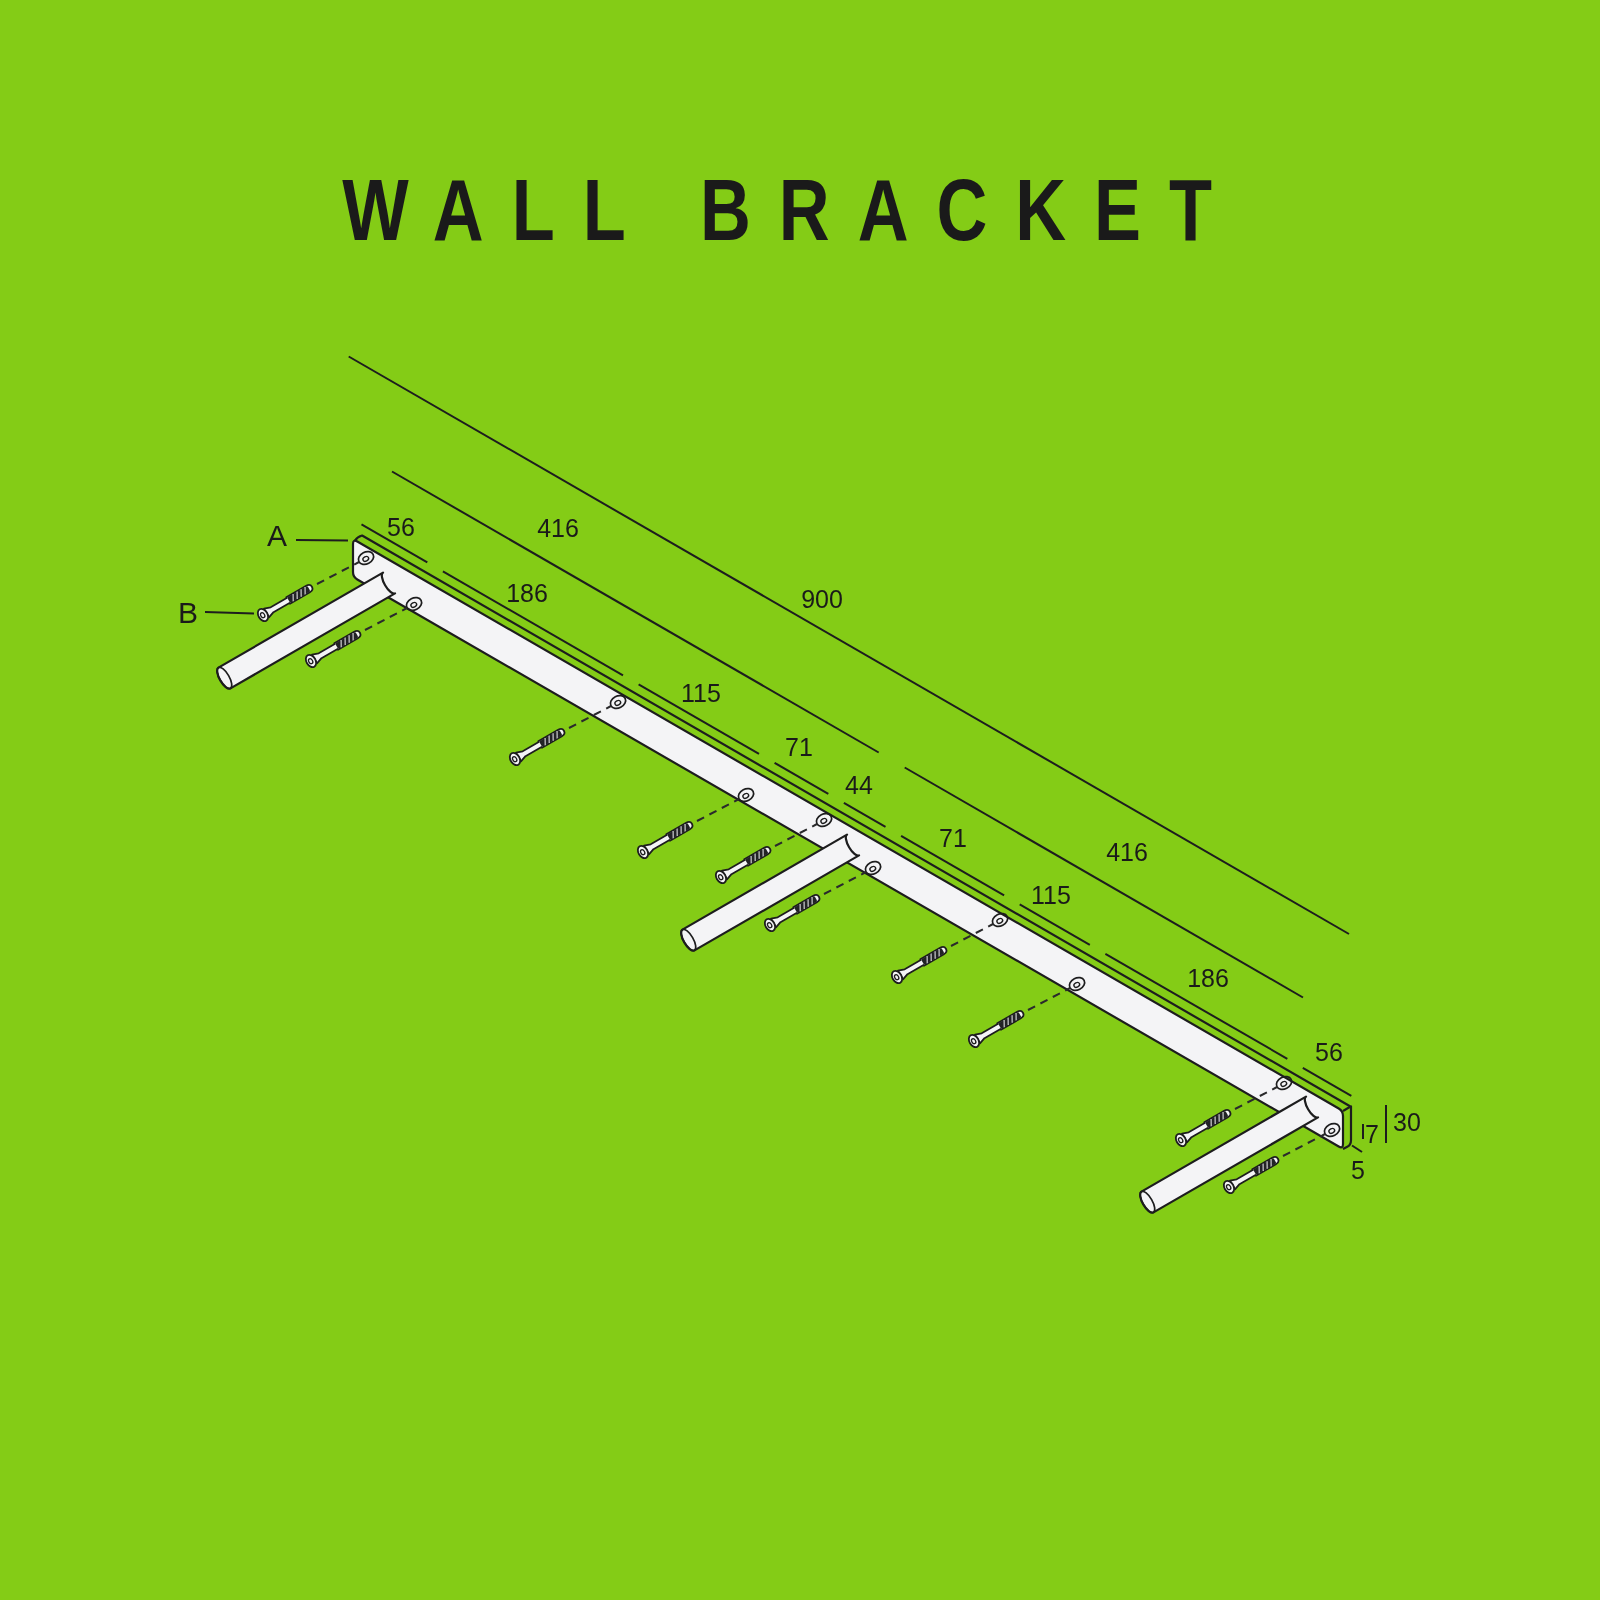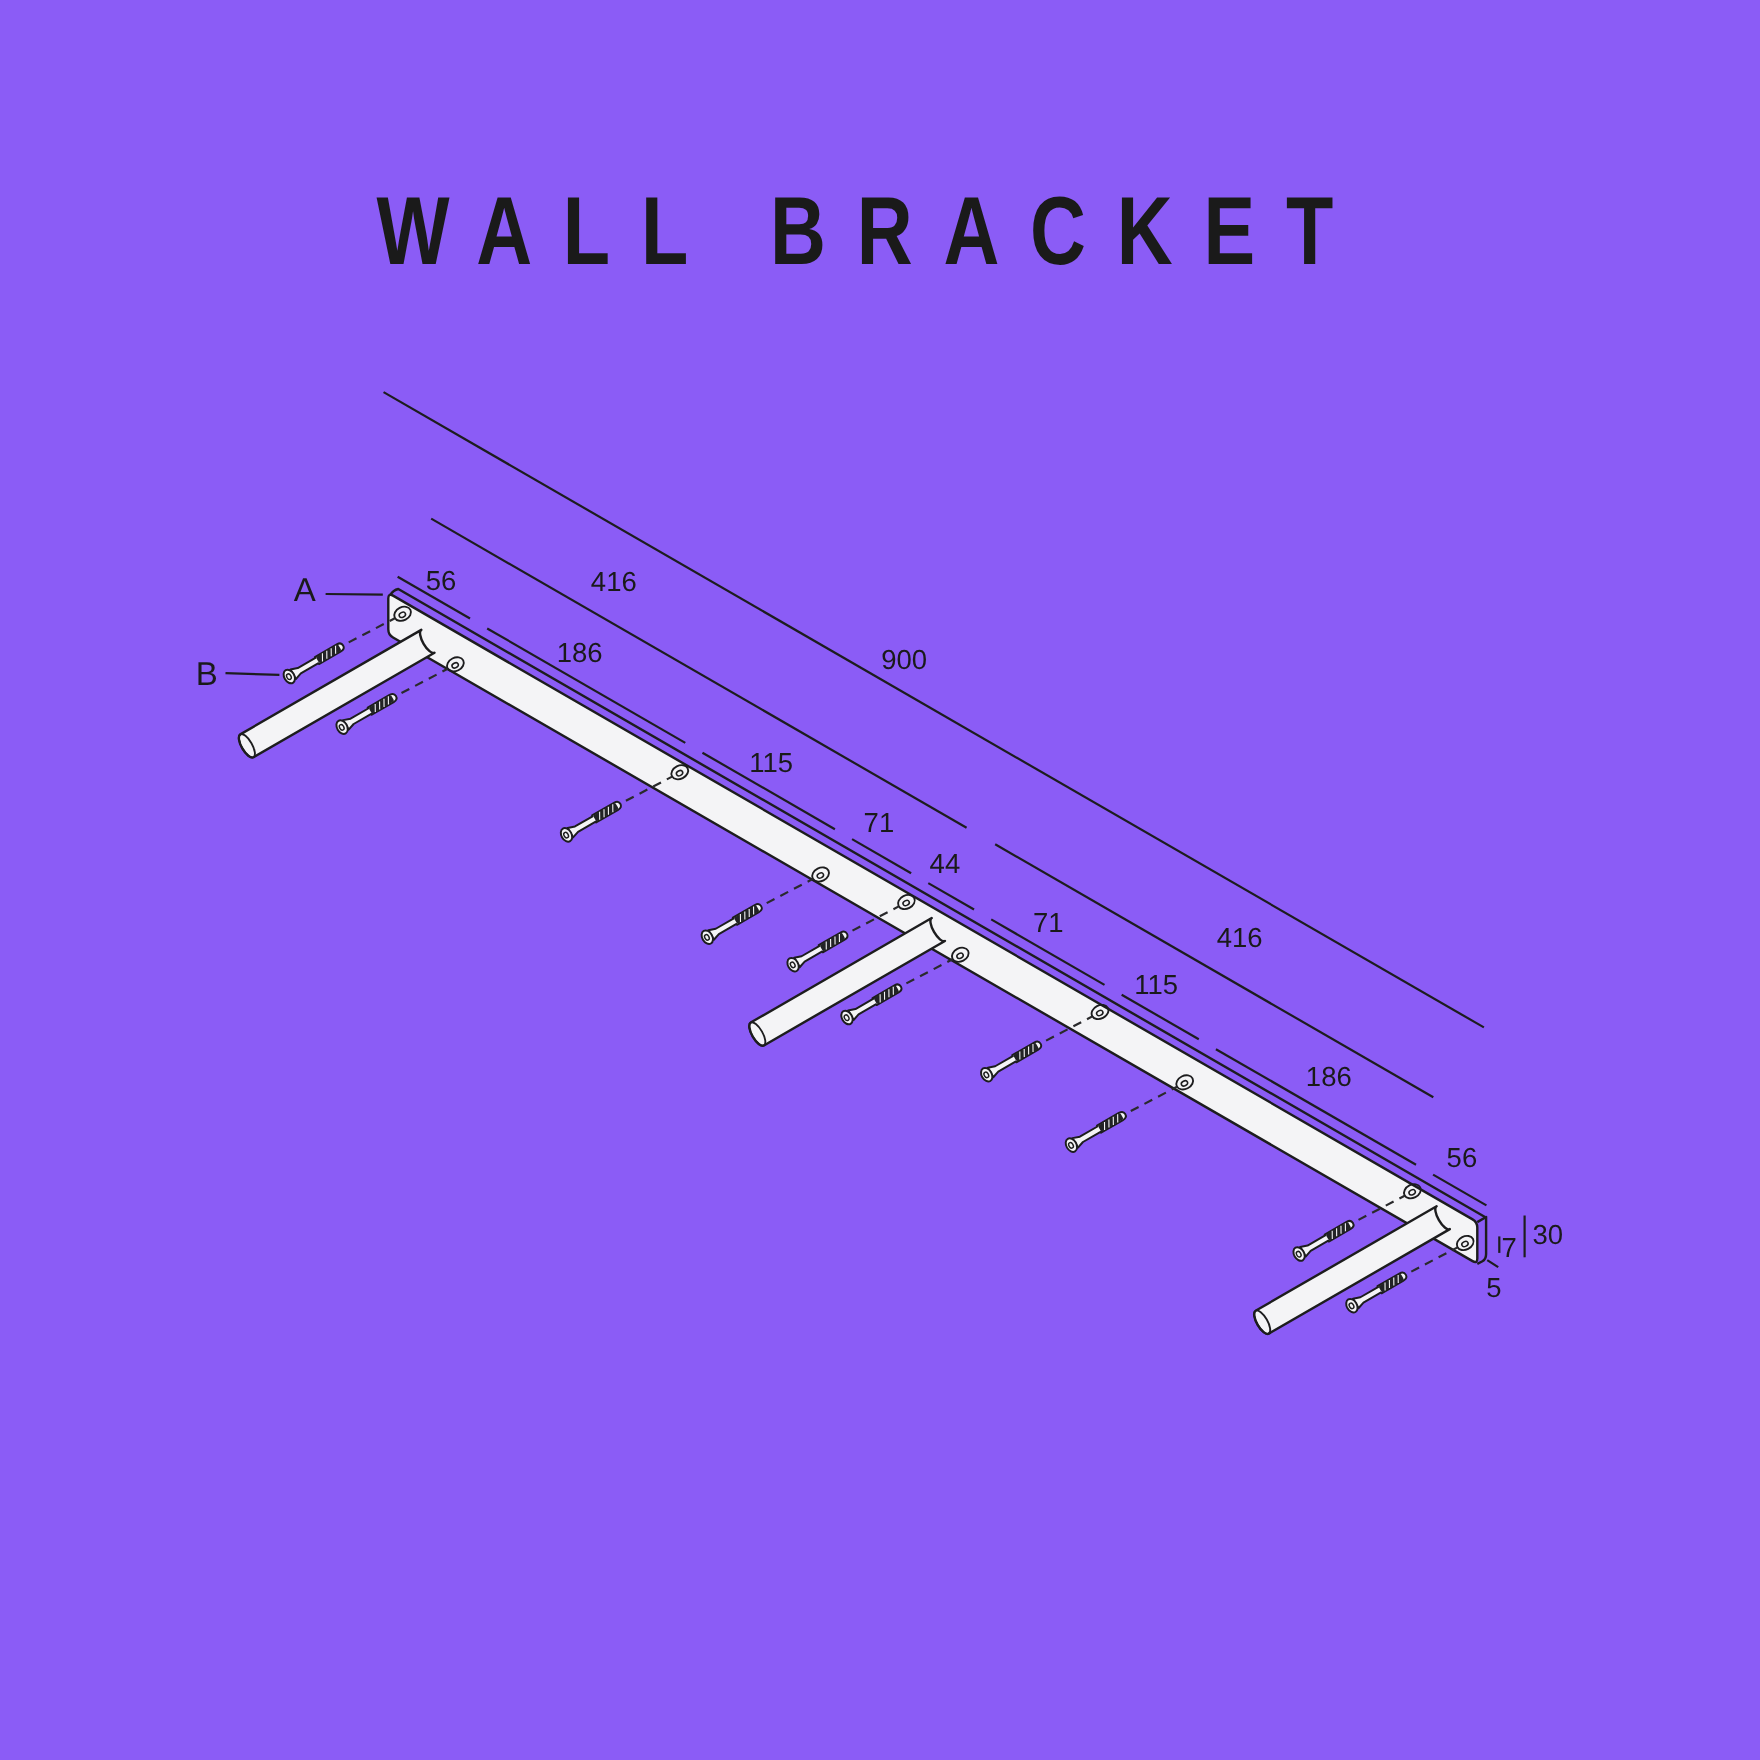--- a/index.html
+++ b/index.html
@@ -1,17 +1,17 @@
 <!DOCTYPE html>
 <html><head>
 <meta charset="utf-8">
 <style>
   html,body{margin:0;padding:0;}
   body{background:#f4f4f6;font-family:"Liberation Sans",sans-serif;}
-  .canvas{position:relative;width:1600px;height:1600px;background:#8b5cf6;overflow:hidden;text-align:right;}
+  .canvas{position:relative;width:1600px;height:1600px;background:#84cc16;overflow:hidden;text-align:right;}
   svg{position:absolute;left:0;top:0;}
   text{fill:#1a1a1a;}
   .dimtxt{font-size:25px;}
   .parttxt{font-size:30px;}
   .titletxt{font-size:88px;font-weight:bold;letter-spacing:35px;}
 </style>
 </head>
 <body>
 
 <div class="canvas">

